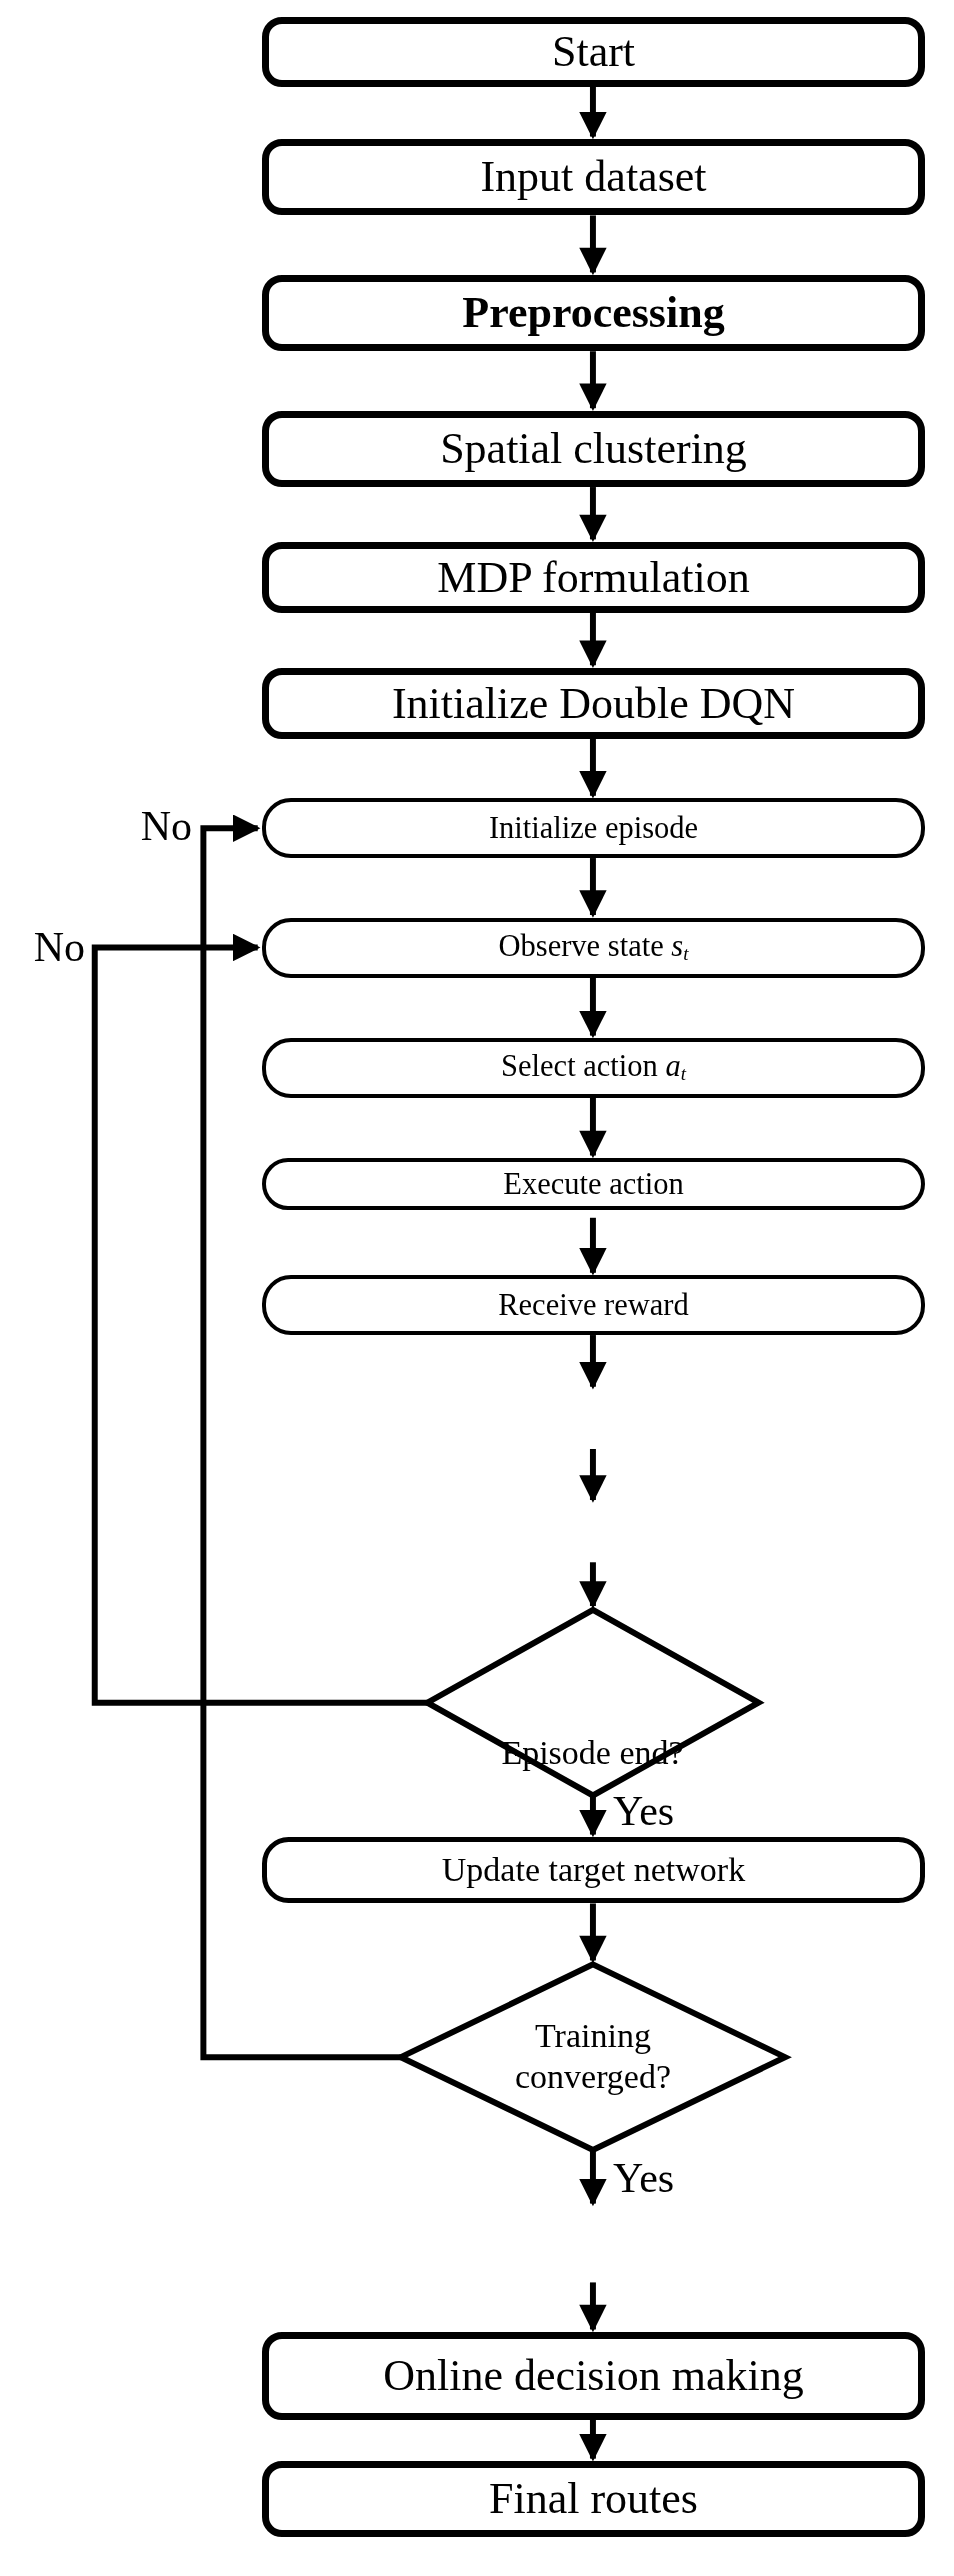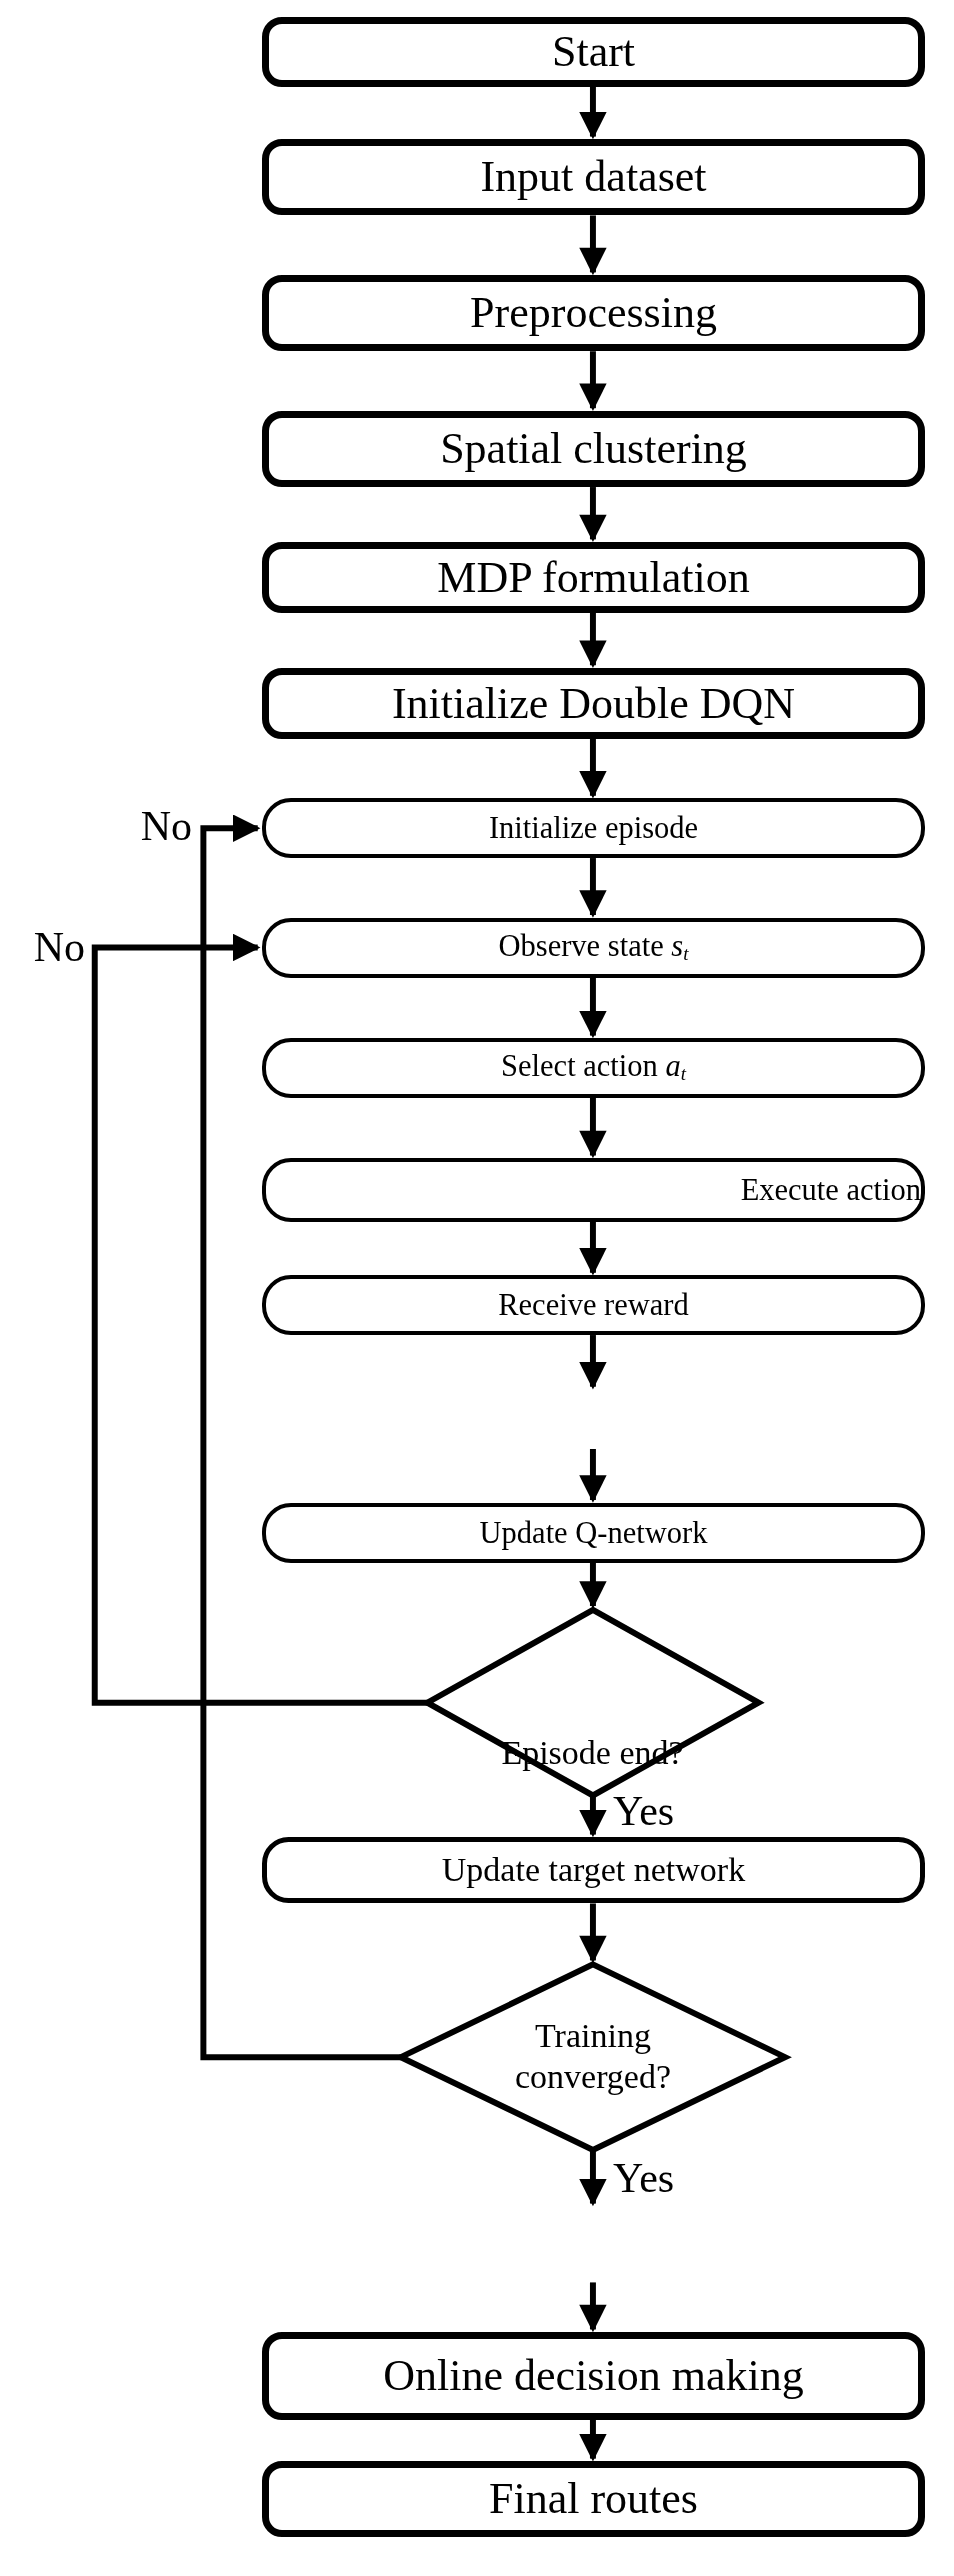--- a/index.html
+++ b/index.html
@@ -95,21 +95,21 @@
   </svg>
 
   <div class="box thick" style="left:262px; top:16.6px;   width:663px; height:70px;">
     <span>Start</span>
   </div>
 
   <div class="box thick" style="left:262px; top:139px;  width:663px; height:76px;">
     <span>Input dataset</span>
   </div>
 
-  <div class="box thick" style="left:262px; top:275px;  width:663px; height:76px;">
+  <div class="box thick" style="left:262px; top:275px;  width:663px; height:76px;font-weight:bold;">
     <span>Preprocessing</span>
   </div>
 
   <div class="box thick" style="left:262px; top:411px;  width:663px; height:76px;">
     <span>Spatial clustering</span>
   </div>
 
   <div class="box thick" style="left:262px; top:542px;  width:663px; height:71px;">
     <span>MDP formulation</span>
   </div>
@@ -123,32 +123,29 @@
   </div>
 
   <div class="box thin" style="left:262px; top:918px; width:663px; height:60px;">
     <span><span>Observe state </span><span class="mvar">s</span><span class="msub">t</span></span>
   </div>
 
   <div class="box thin" style="left:262px; top:1038px; width:663px; height:60px;">
     <span><span>Select action </span><span class="mvar">a</span><span class="msub">t</span></span>
   </div>
 
-  <div class="box thin" style="left:262px; top:1158px; width:663px; height:64px;justify-content:flex-end;">
+  <div class="box thin" style="left:262px; top:1158px; width:663px; height:52px;">
     <span>Execute action</span>
   </div>
 
   <div class="box thin" style="left:262px; top:1275px; width:663px; height:60px;">
     <span>Receive reward</span>
   </div>
 
 
-  <div class="box thin" style="left:262px; top:1503px; width:663px; height:60px;">
-    <span>Update Q-network</span>
-  </div>
 
   <div class="dlabel" style="left:427px; top:1660px; width:331px; height:186px;">
     <span>Episode end?</span>
   </div>
 
   <div class="box mid" style="left:262px; top:1837px; width:663px; height:66px;">
     <span>Update target network</span>
   </div>
 
   <div class="dlabel" style="left:401px; top:1964px; width:384px; height:186px;">

